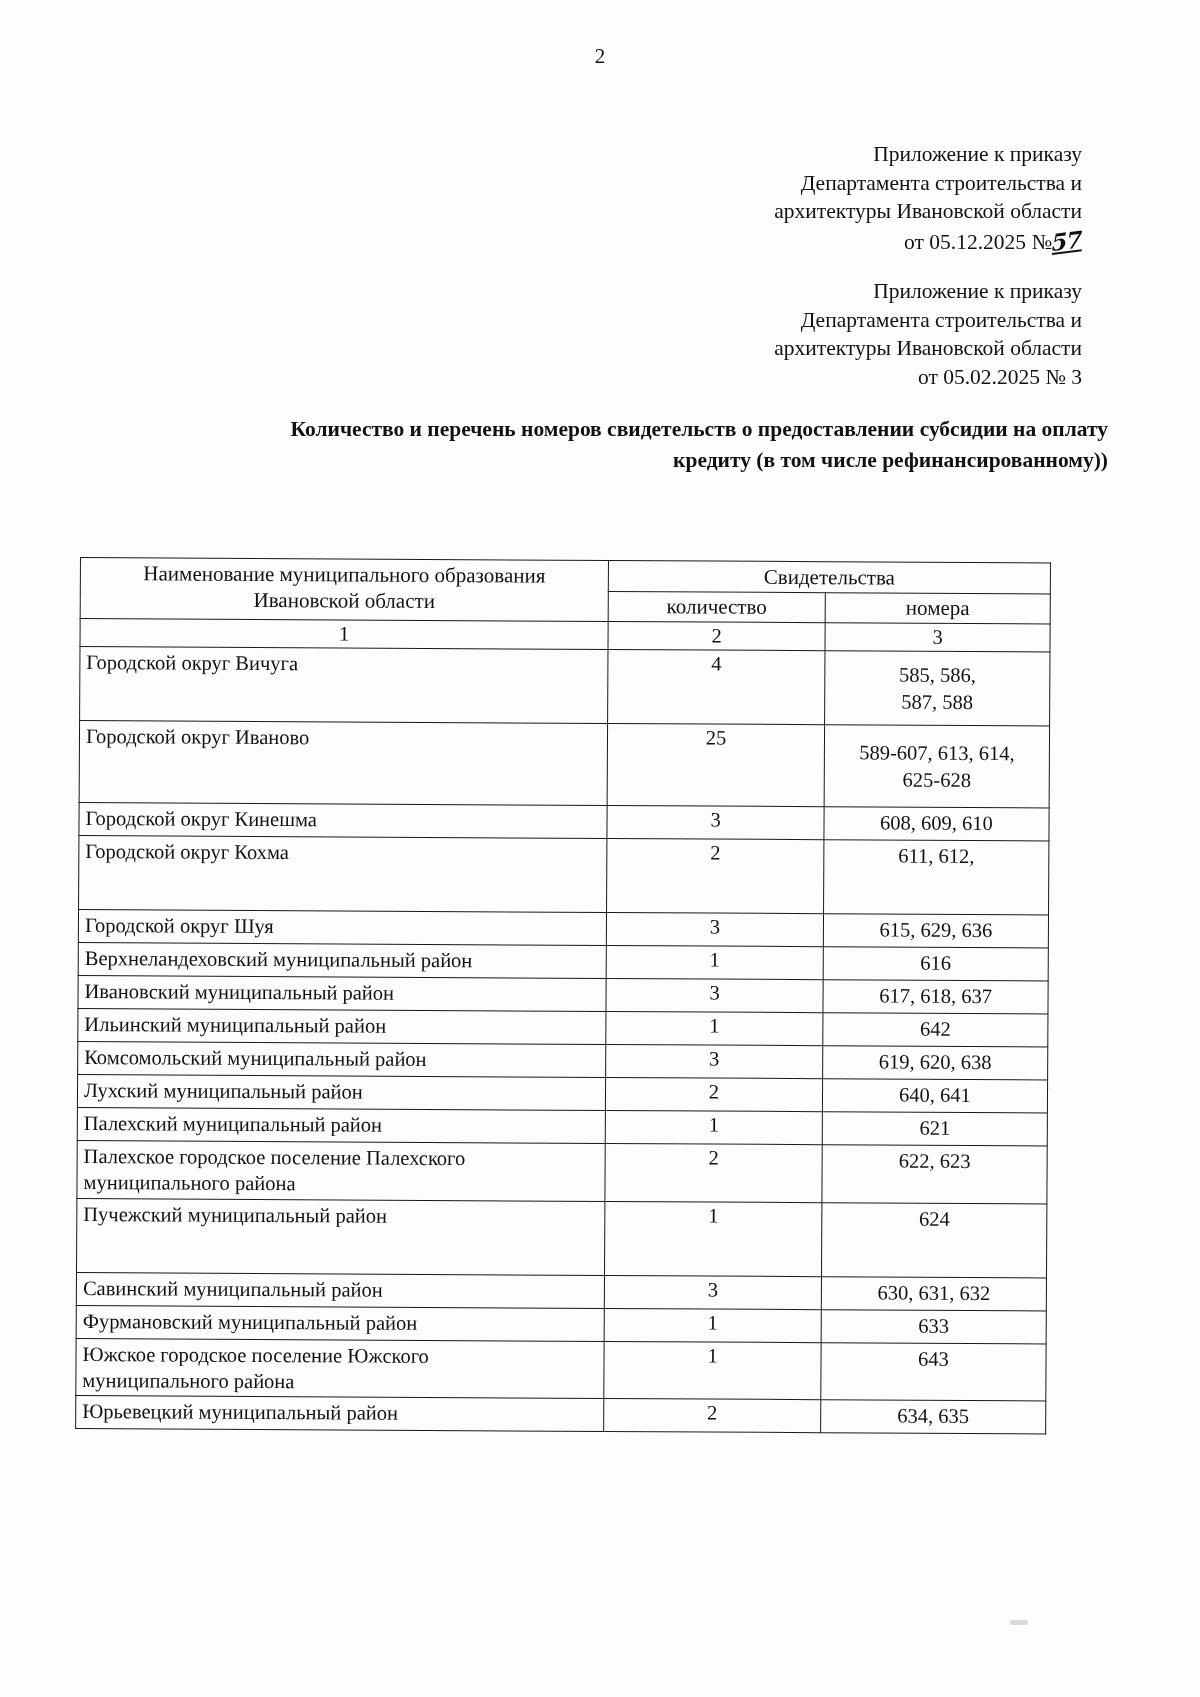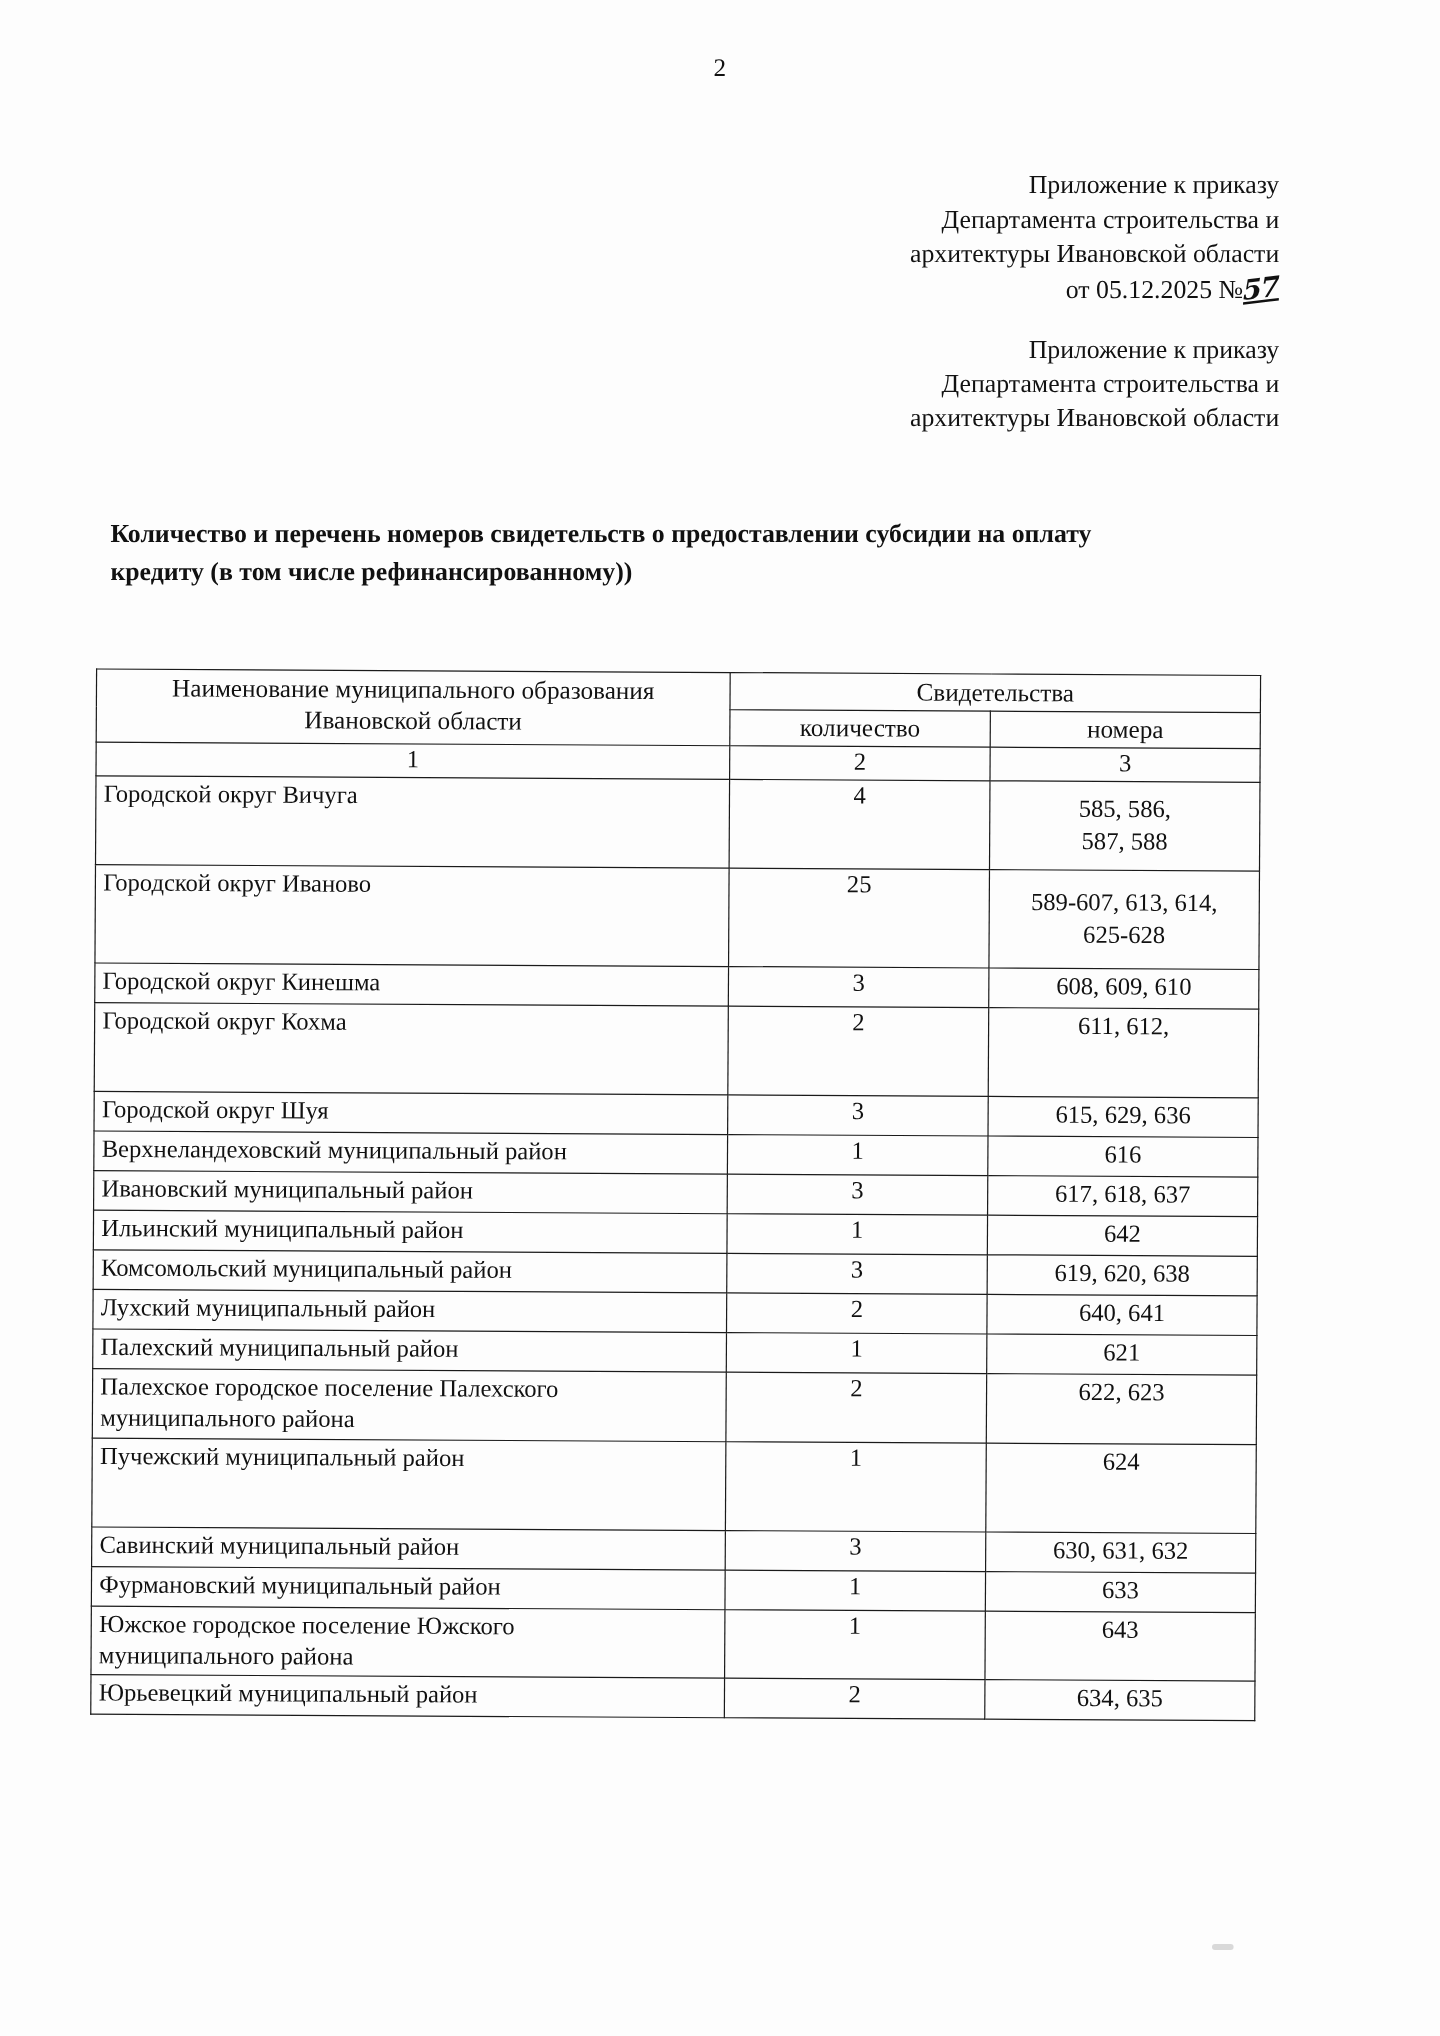--- a/index.html
+++ b/index.html
@@ -30,21 +30,21 @@
     left: 0;
     width: 1200px;
     text-align: center;
     font-size: 21px;
     letter-spacing: .2px;
   }
 
   
   .appendix-block {
     position: absolute;
-    right: 134px;
+    right: 118px;
     width: 420px;
     text-align: right;
     font-size: 21.5px;
     line-height: 1.33;
   }
   .appendix-block.first { top: 140px; }
   .appendix-block.second { top: 277px; }
   .appendix-line { white-space: nowrap; }
 
   .num-hand {
@@ -57,24 +57,24 @@
     transform: rotate(-7deg) skewX(-6deg);
     transform-origin: left bottom;
     letter-spacing: -1px;
     position: relative;
     top: 2px;
   }
 
   
   .doc-title {
     position: absolute;
-    top: 430px;
+    top: 414px;
     left: 92px;
     width: 1016px;
-    text-align: left;
+    text-align: right;
     font-weight: 700;
     font-size: 21.5px;
     line-height: 1.42;
   }
 
   
   .table-wrap {
     position: absolute;
     top: 557px;
     left: 80px;
@@ -173,20 +173,21 @@
     <div class="appendix-line">архитектуры Ивановской области</div>
     <div class="appendix-line">
       <span>от 05.12.2025 №</span><span class="num-hand">57</span>
     </div>
   </div>
 
   <div class="appendix-block second">
     <div class="appendix-line">Приложение к приказу</div>
     <div class="appendix-line">Департамента строительства и</div>
     <div class="appendix-line">архитектуры Ивановской области</div>
+    <div class="appendix-line">от 05.02.2025 № 3</div>
   </div>
 
   <div class="doc-title">
     <div>Количество и перечень номеров свидетельств о предоставлении субсидии на оплату</div>
     <div>кредиту (в том числе рефинансированному))</div>
   </div>
 
   <div class="table-wrap">
     <table class="grid">
       <colgroup>

